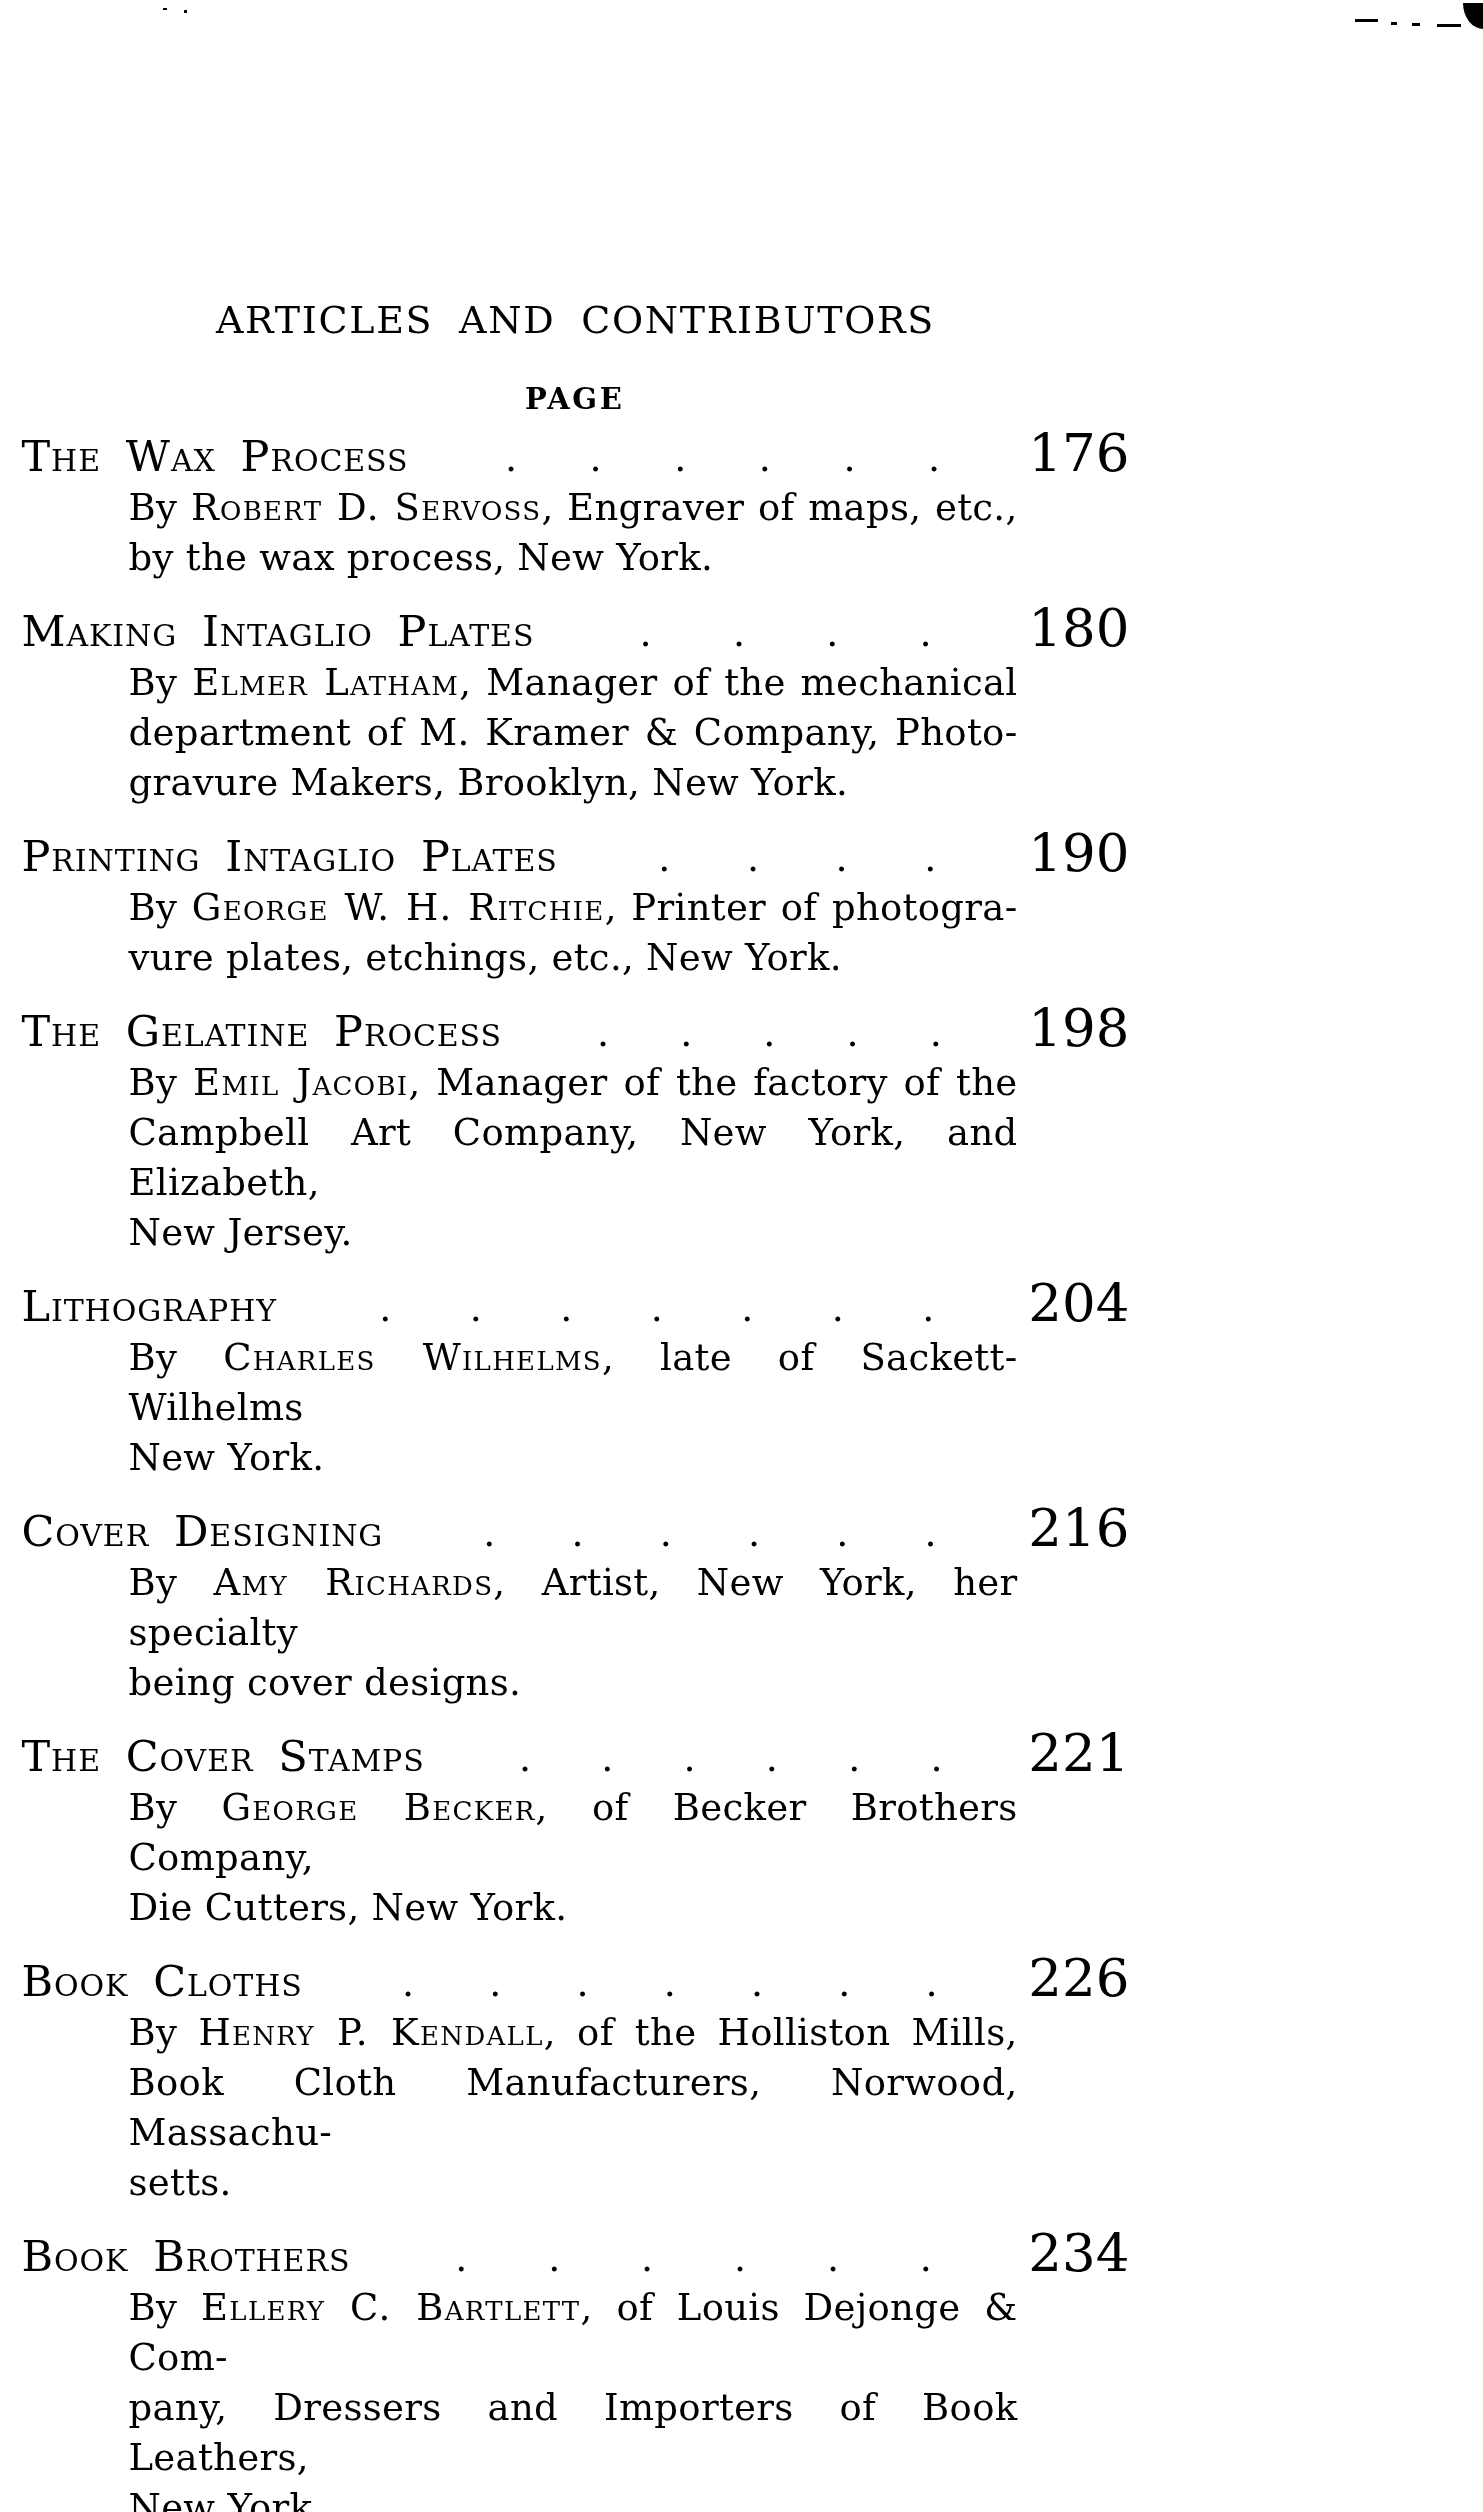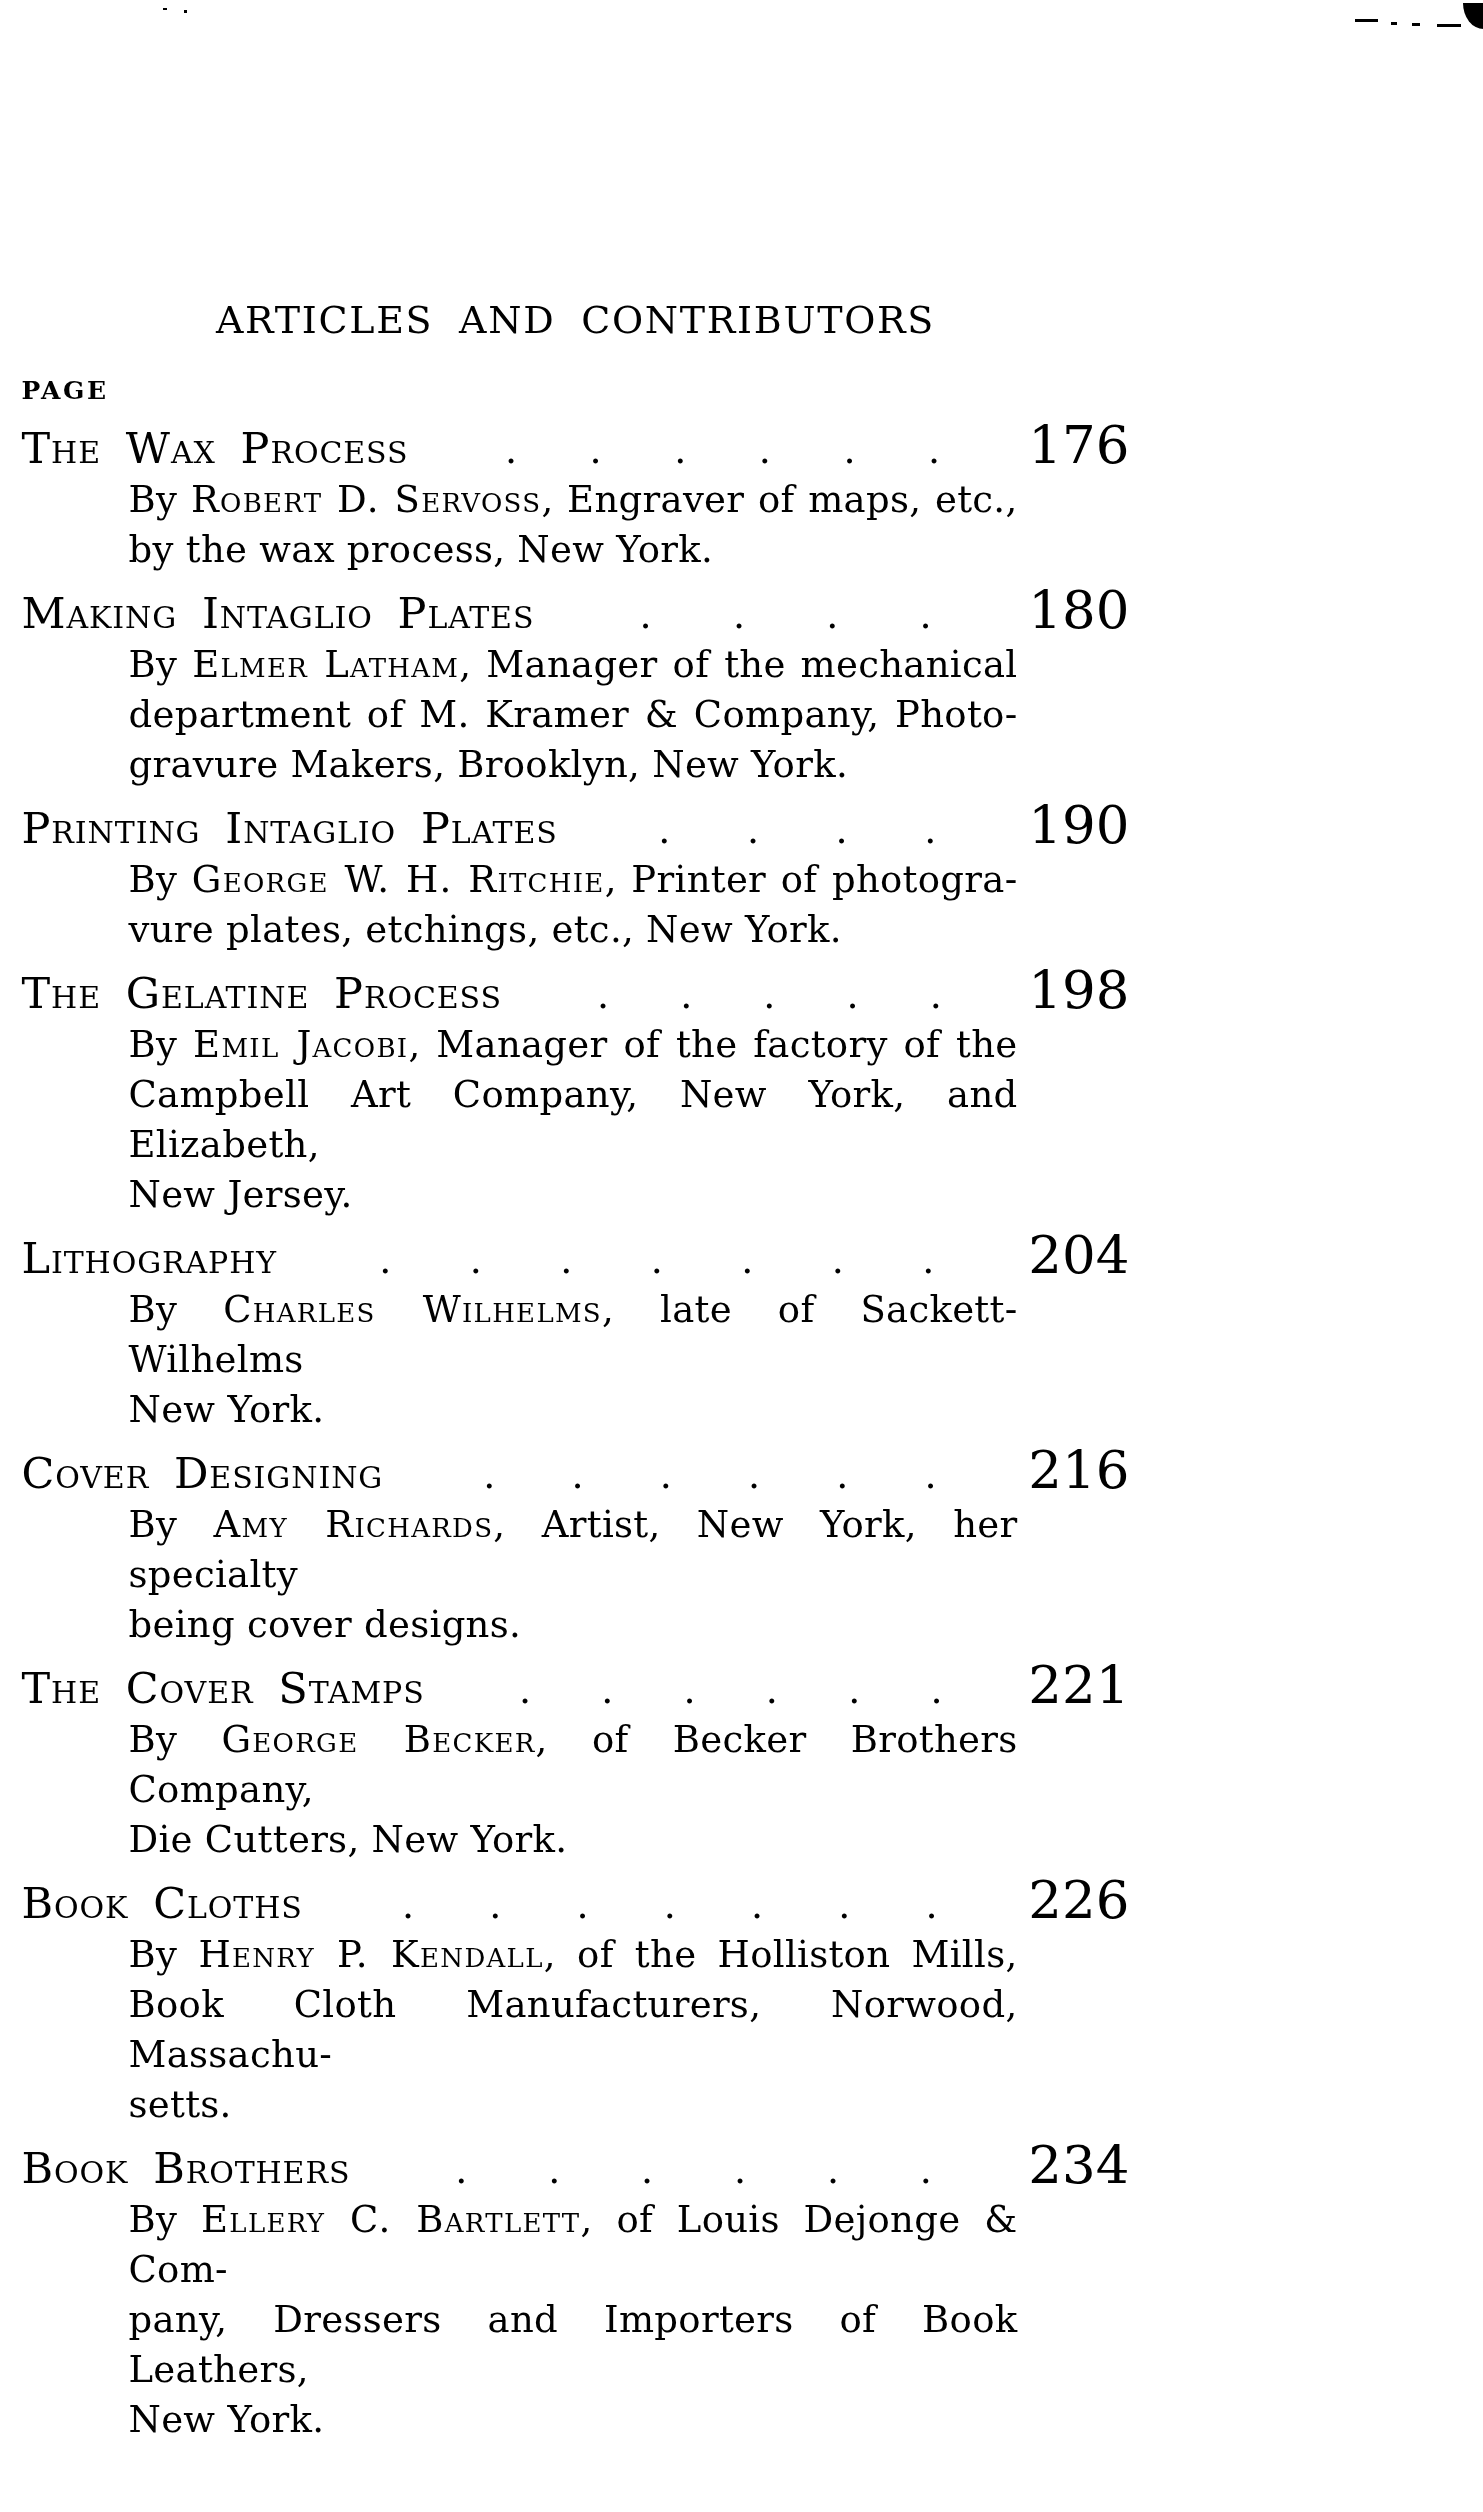--- a/index.html
+++ b/index.html
@@ -24,32 +24,32 @@
   .title {
     margin-top: 290px;
     text-align: center;
     font-size: 38px;
     line-height: 60px;
     letter-spacing: 1.7px;
     word-spacing: 12px;
     white-space: nowrap;
   }
   .page-label {
-    margin-top: 28px;
-    text-align: left;
-    font-size: 25px;
+    margin-top: 36px;
+    text-align: center;
+    font-size: 29px;
     line-height: 26px;
     letter-spacing: 2.6px;
     font-weight: bold;
     padding-right: 1.7px;
   }
   .entries {
     margin-top: 15.5px;
   }
-  .entry { margin-top: 10px; }
+  .entry { margin-top: 20px; }
   .entry:first-child { margin-top: 13px; }
   .eheading {
     display: flex;
     align-items: baseline;
     line-height: 50px;
   }
   .etitle {
     font-variant: small-caps;
     font-size: 43px;
     letter-spacing: 0.9px;

